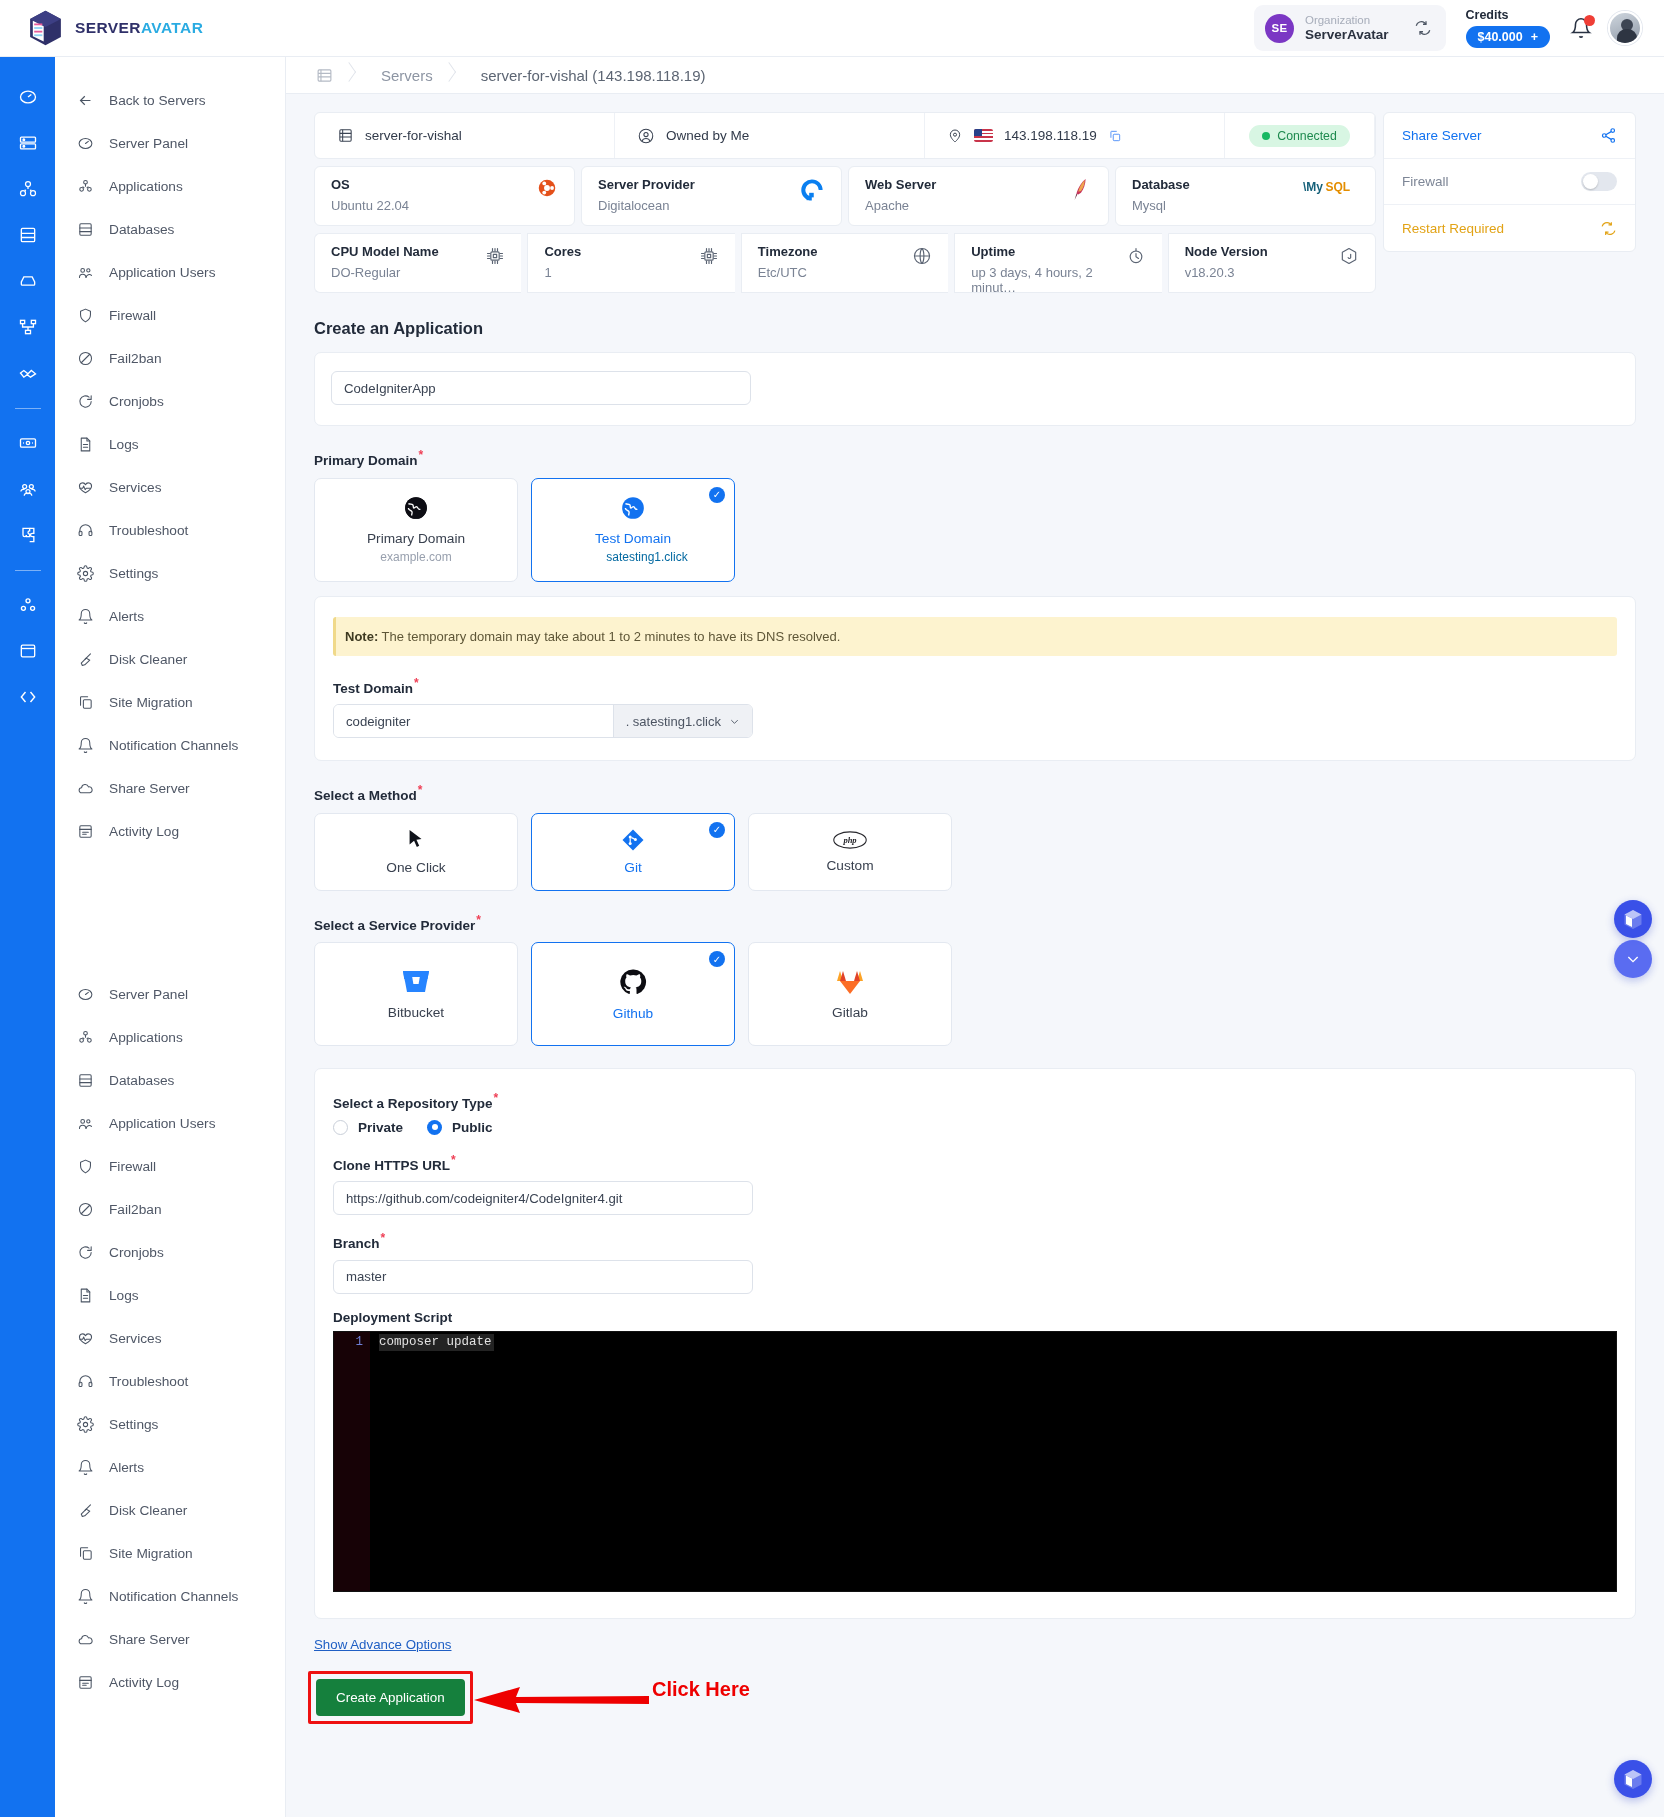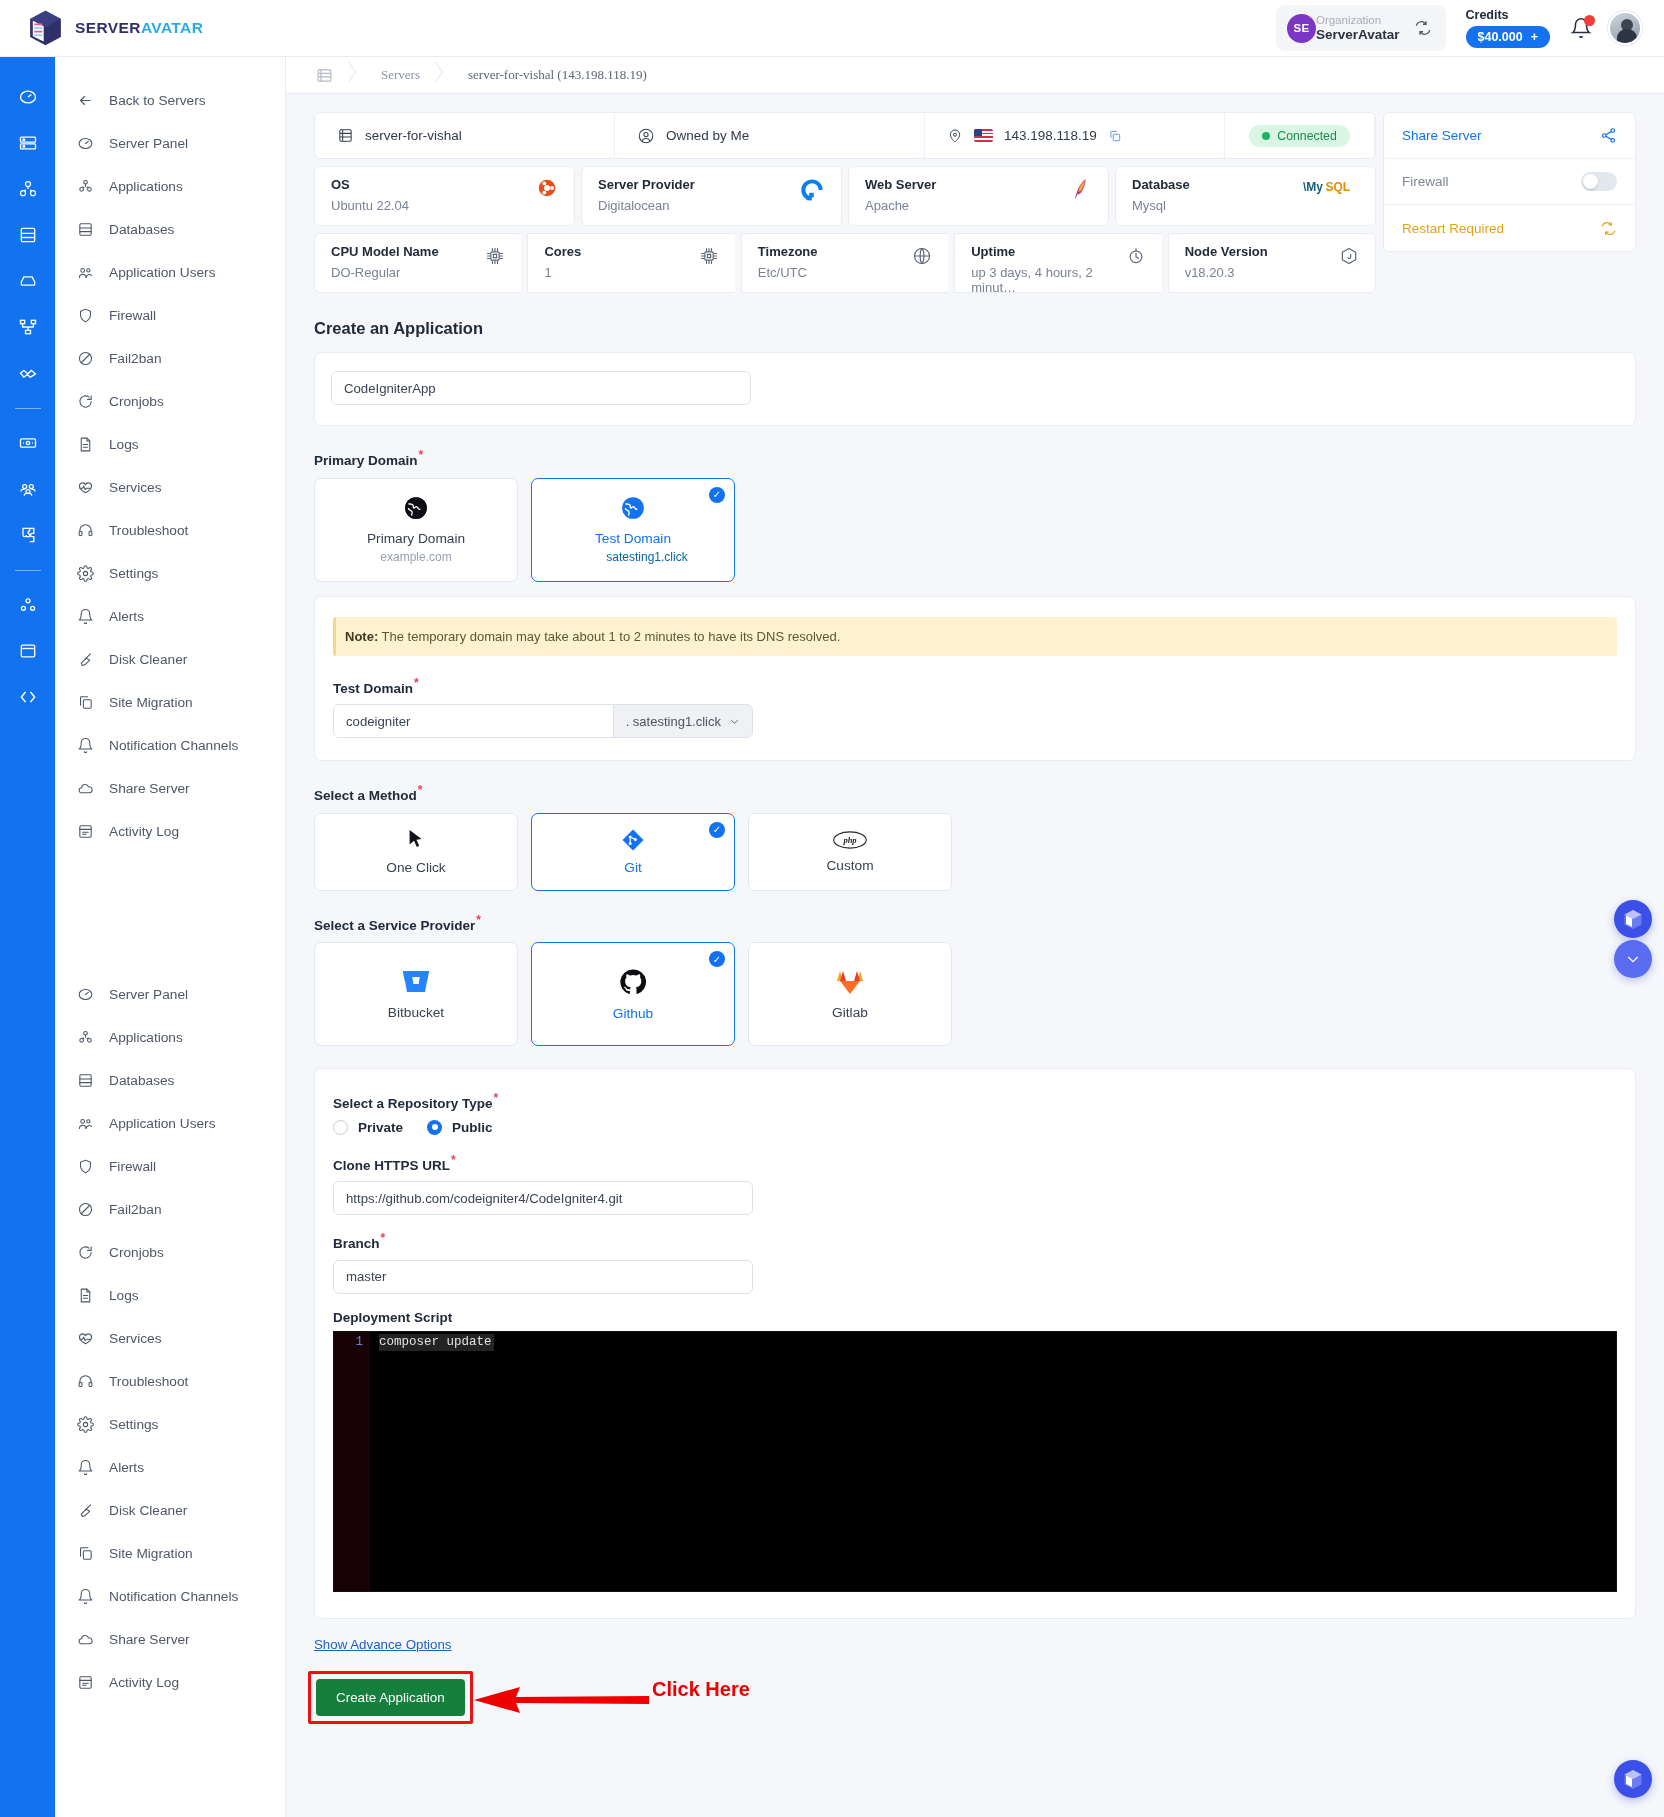--- a/index.html
+++ b/index.html
@@ -17,21 +17,21 @@
     display: flex; align-items: center; z-index: 30;
   }
   .brand { display: flex; align-items: center; margin-left: 27px; gap: 11px; }
   .brand-cube { width: 37px; height: 38px; }
   .brand-txt { font-size: 15.5px; font-weight: bold; letter-spacing: .4px; }
   .brand-txt .s1 { color: #2f3069; }
   .brand-txt .s2 { color: #2aabe2; }
 
   .topright { margin-left: auto; display: flex; align-items: center; padding-right: 22px; gap: 0; }
   .org-chip {
-    display: flex; align-items: center; gap: 0;
+    display: flex; align-items: center; gap: 11px;
     background: #f4f5f9; border-radius: 9px; padding: 9px 14px 9px 11px;
     height: 46px;
   }
   .org-avatar {
     width: 29px; height: 29px; border-radius: 50%; background: #7b37c4;
     color: #fff; font-size: 11.5px; font-weight: bold;
     display: flex; align-items: center; justify-content: center; letter-spacing:.3px;
   }
   .org-meta { line-height: 1.22; }
   .org-label { font-size: 11.5px; color: #a7adba; }
@@ -94,21 +94,21 @@
   .main {
     position: absolute; top: 57px; left: 286px; width: 1378px; height: 1760px;
     background: #f5f7fb; overflow: hidden;
   }
   .crumbbar {
     height: 37px; background: #fff; border-bottom: 1px solid #e9edf3;
     display: flex; align-items: center; padding-left: 8px;
   }
   .crumb {
     position: relative; display: flex; align-items: center; height: 37px;
-    padding: 0 26px 0 22px; font-size: 13px; color: #8d95a3; font-family: Liberation Serif, serif;
+    padding: 0 26px 0 22px; font-size: 15px; color: #8d95a3;
   }
   .crumb.dark { color: #5c6573; }
   .crumb::after {
     content: ""; position: absolute; right: 4px; top: 9px;
     width: 11px; height: 11px; border-top: 1.4px solid #dfe3ea; border-right: 1.4px solid #dfe3ea;
     transform: rotate(45deg) skew(10deg,10deg);
   }
   .crumb.last::after { display: none; }
 
   .content { padding: 18px 28px 0 28px; }

